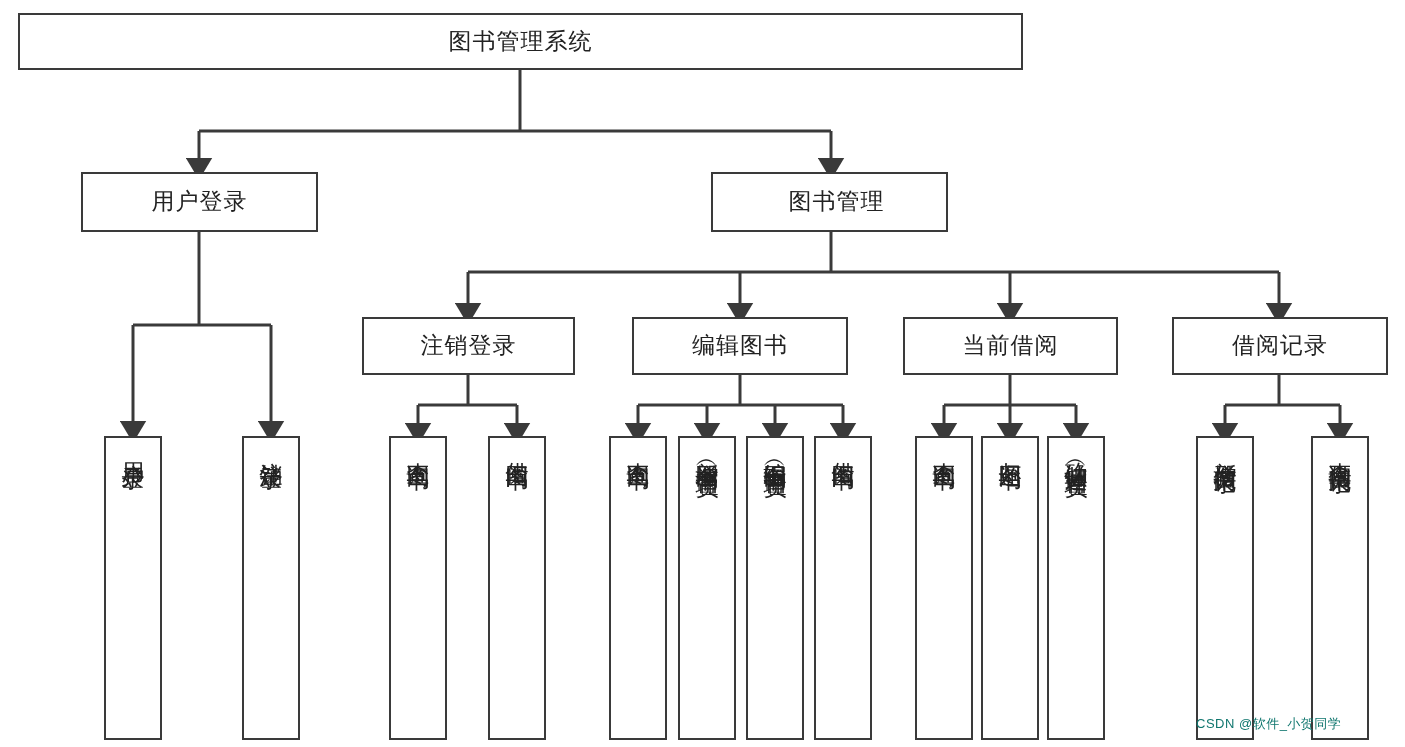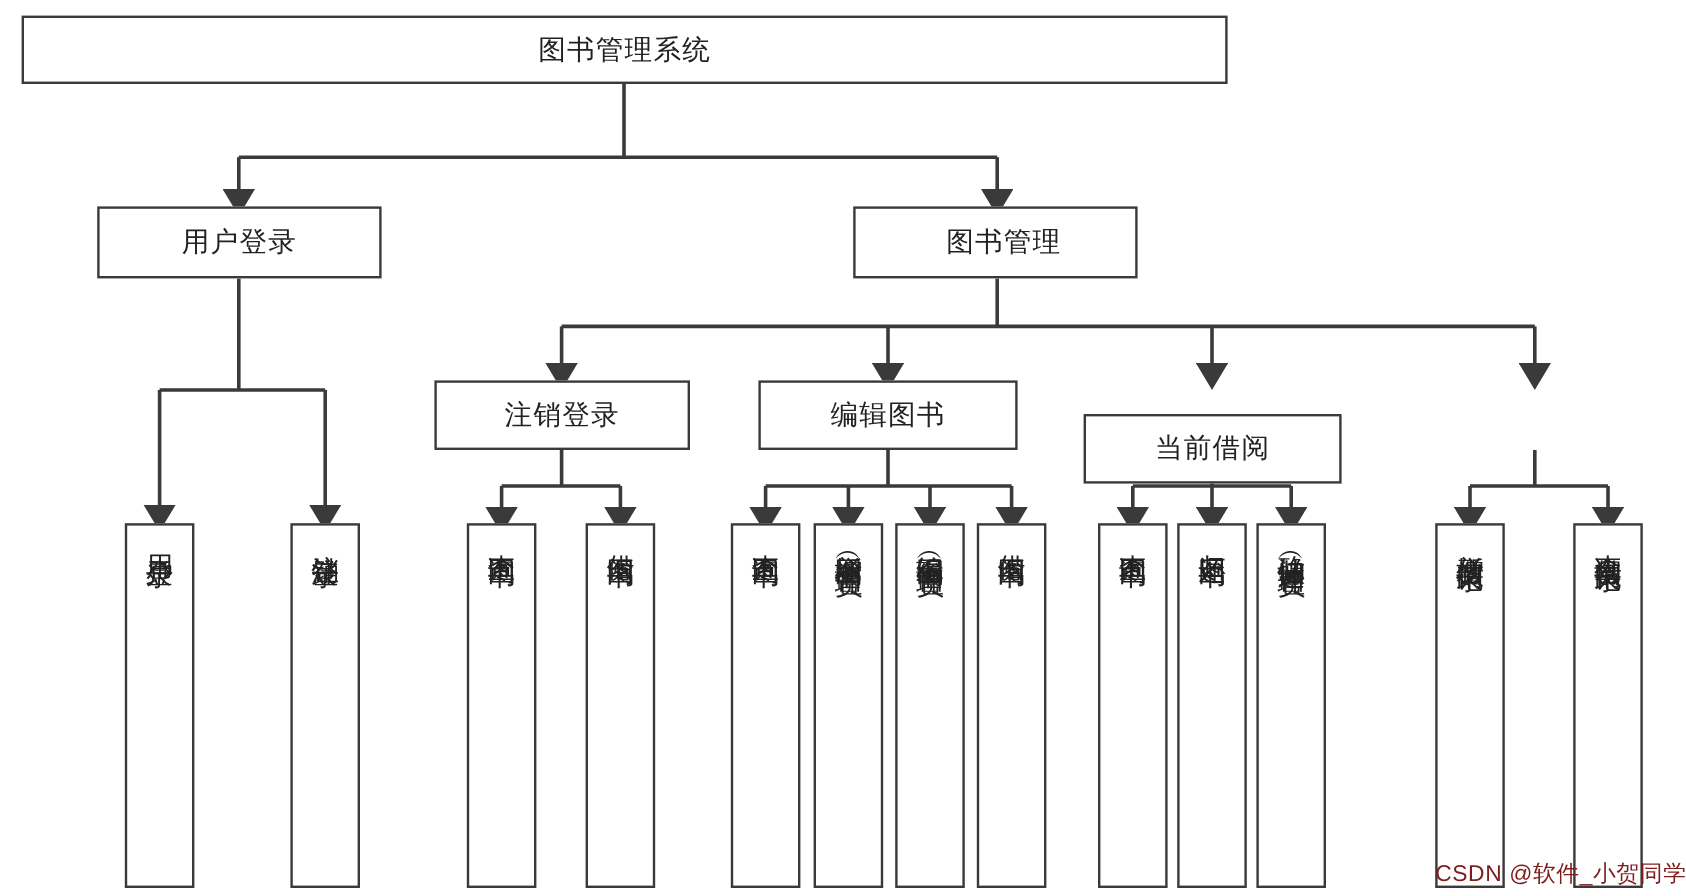--- a/index.html
+++ b/index.html
@@ -52,22 +52,22 @@
     justify-content: flex-start;
     align-items: center;
   }
   .node.vert .vtext {
     writing-mode: vertical-rl;
     text-orientation: upright;
     display: block;
   }
   .watermark {
     position: absolute;
-    color: #7f1d1d;
-    font-size: 19px;
+    color: #0f766e;
+    font-size: 13px;
     letter-spacing: 0.5px;
     z-index: 6;
     white-space: nowrap;
     pointer-events: none;
   }
 </style>
 </head>
 <body>
 
 <div id="canvas">
@@ -132,22 +132,25 @@
   <div class="node horiz" style="left:711px; top:172px; width:237px; height:60px;padding-left:14px;">
     <span>图书管理</span>
   </div>
 
   <div class="node horiz" style="left:362px; top:317px; width:213px; height:58px;">
     <span>注销登录</span>
   </div>
   <div class="node horiz" style="left:632px; top:317px; width:216px; height:58px;">
     <span>编辑图书</span>
   </div>
-  <div class="node horiz" style="left:903px; top:317px; width:215px; height:58px;margin-top:28px;">
+  <div class="node horiz" style="left:903px; top:317px; width:215px; height:58px;">
     <span>当前借阅</span>
+  </div>
+  <div class="node horiz" style="left:1172px; top:317px; width:216px; height:58px;">
+    <span>借阅记录</span>
   </div>
 
   <div class="node vert" style="left:104px; top:436px; width:58px; height:304px;">
     <span class="vtext">用户登录</span>
   </div>
   <div class="node vert" style="left:242px; top:436px; width:58px; height:304px;">
     <span class="vtext">注销登录</span>
   </div>
 
   <div class="node vert" style="left:389px; top:436px; width:58px; height:304px;">

